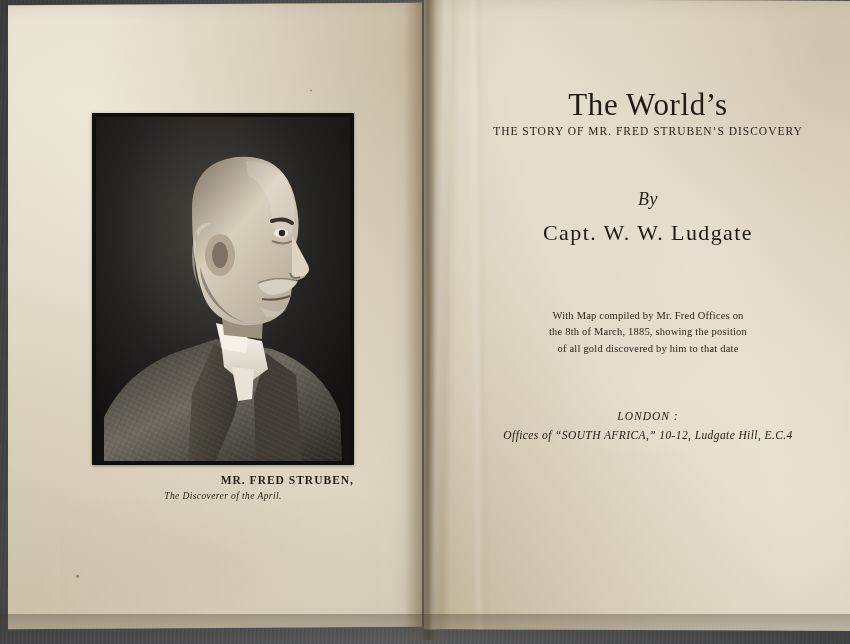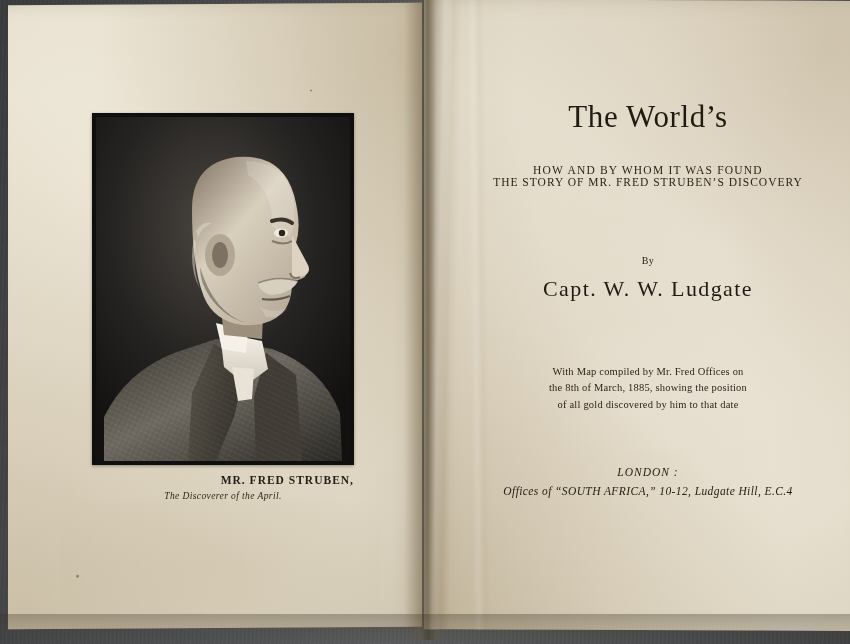--- a/index.html
+++ b/index.html
@@ -144,21 +144,21 @@
     font-size: 9.5px;
     letter-spacing: .4px;
     margin-top: 5px;
     color: #2c2619;
   }
 
   
   .title-block {
     position: absolute;
     left: 462px;
-    top: 96px;
+    top: 84px;
     width: 372px;
     text-align: center;
     color: #231e16;
   }
   .main-title {
     font-family: "Liberation Serif", serif;
     font-size: 31px;
     line-height: 1.33;
     letter-spacing: 0.6px;
     color: #1f1b13;
@@ -169,22 +169,23 @@
     font-size: 11.5px;
     letter-spacing: 1.2px;
     color: #2a251a;
   }
   .subtitle-2 {
     font-size: 11.5px;
     letter-spacing: 1.0px;
     color: #2a251a;
   }
   .by-line {
-    margin-top: 67px;
-    font-size: 10px;
+    margin-top: 52px;
+    font-style: italic;
+    font-size: 18px;
     letter-spacing: .5px;
   }
   .author {
     margin-top: 10px;
     font-size: 22px;
     letter-spacing: 1.4px;
     color: #1f1b13;
   }
   .map-note {
     margin-top: 62px;
@@ -340,21 +341,20 @@
     <div class="plate-caption">
       <div class="cap-name">MR. FRED STRUBEN,</div>
       <div class="cap-sub">The Discoverer of the April.</div>
     </div>
 
     <div class="title-block">
       <div class="main-title">
         <span class="l1">The World’s</span>
       </div>
 
-      <div class="subtitle-1">HOW AND BY WHOM IT WAS FOUND</div>
       <div class="subtitle-2">THE STORY OF MR. FRED STRUBEN’S DISCOVERY</div>
 
       <div class="by-line">By</div>
       <div class="author">Capt. W. W. Ludgate</div>
 
       <div class="map-note">
         <div>With Map compiled by Mr. Fred Offices on</div>
         <div>the 8th of March, 1885, showing the position</div>
         <div>of all gold discovered by him to that date</div>
       </div>

